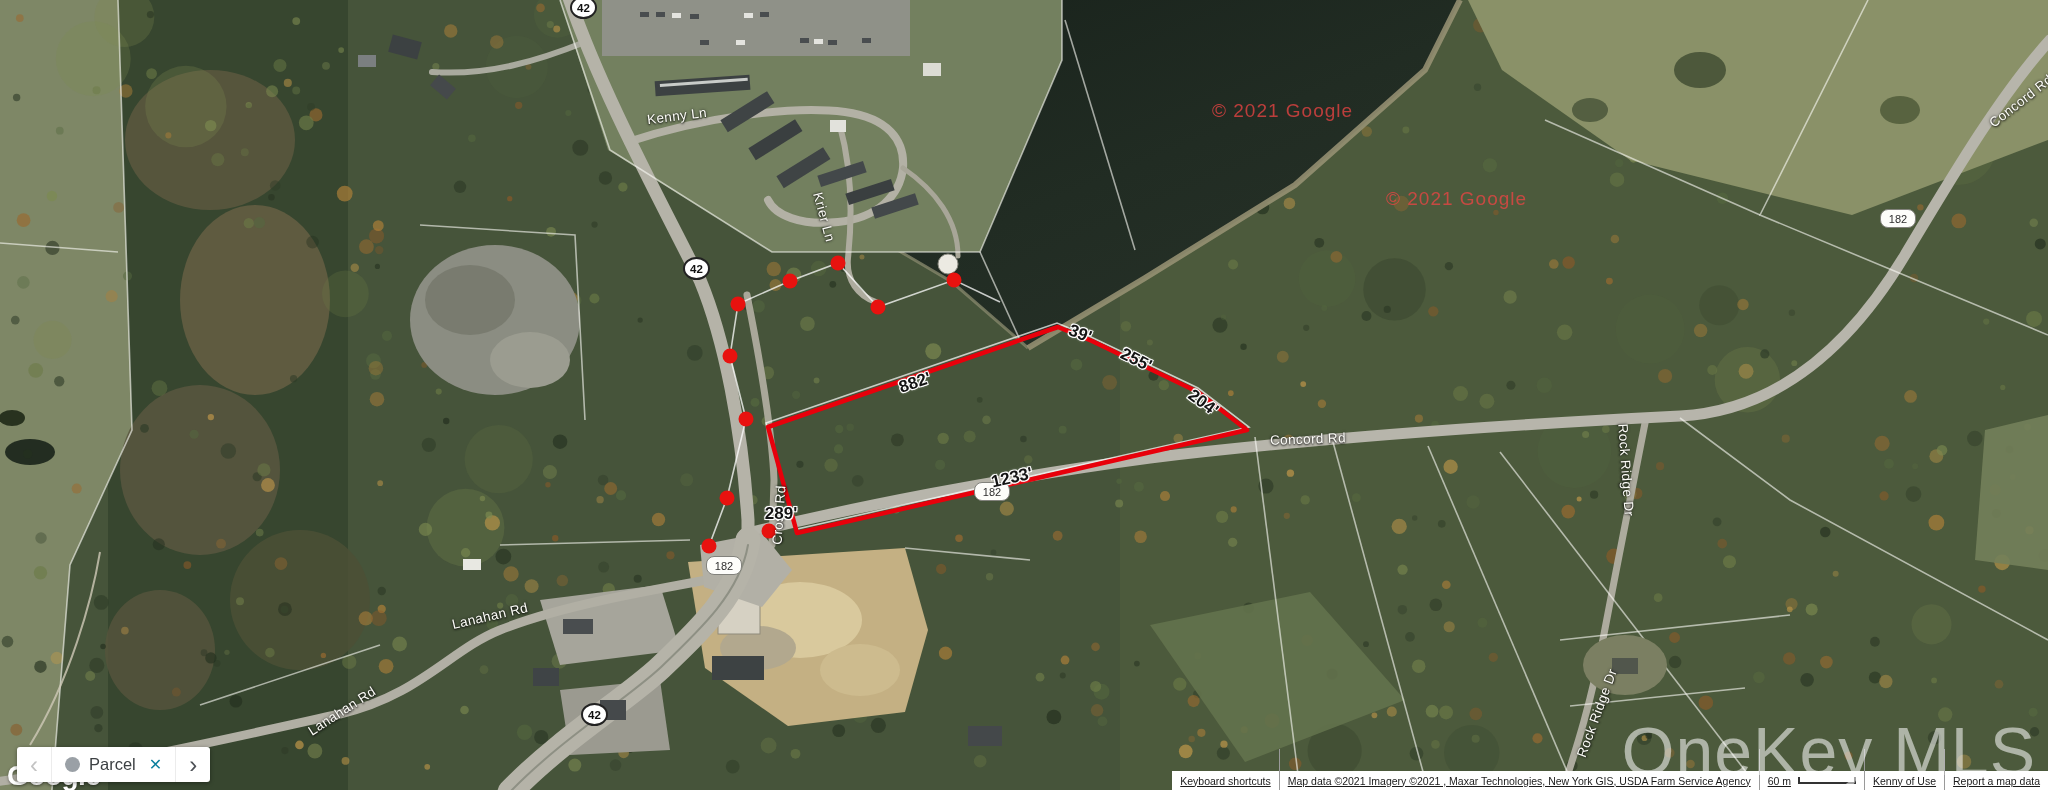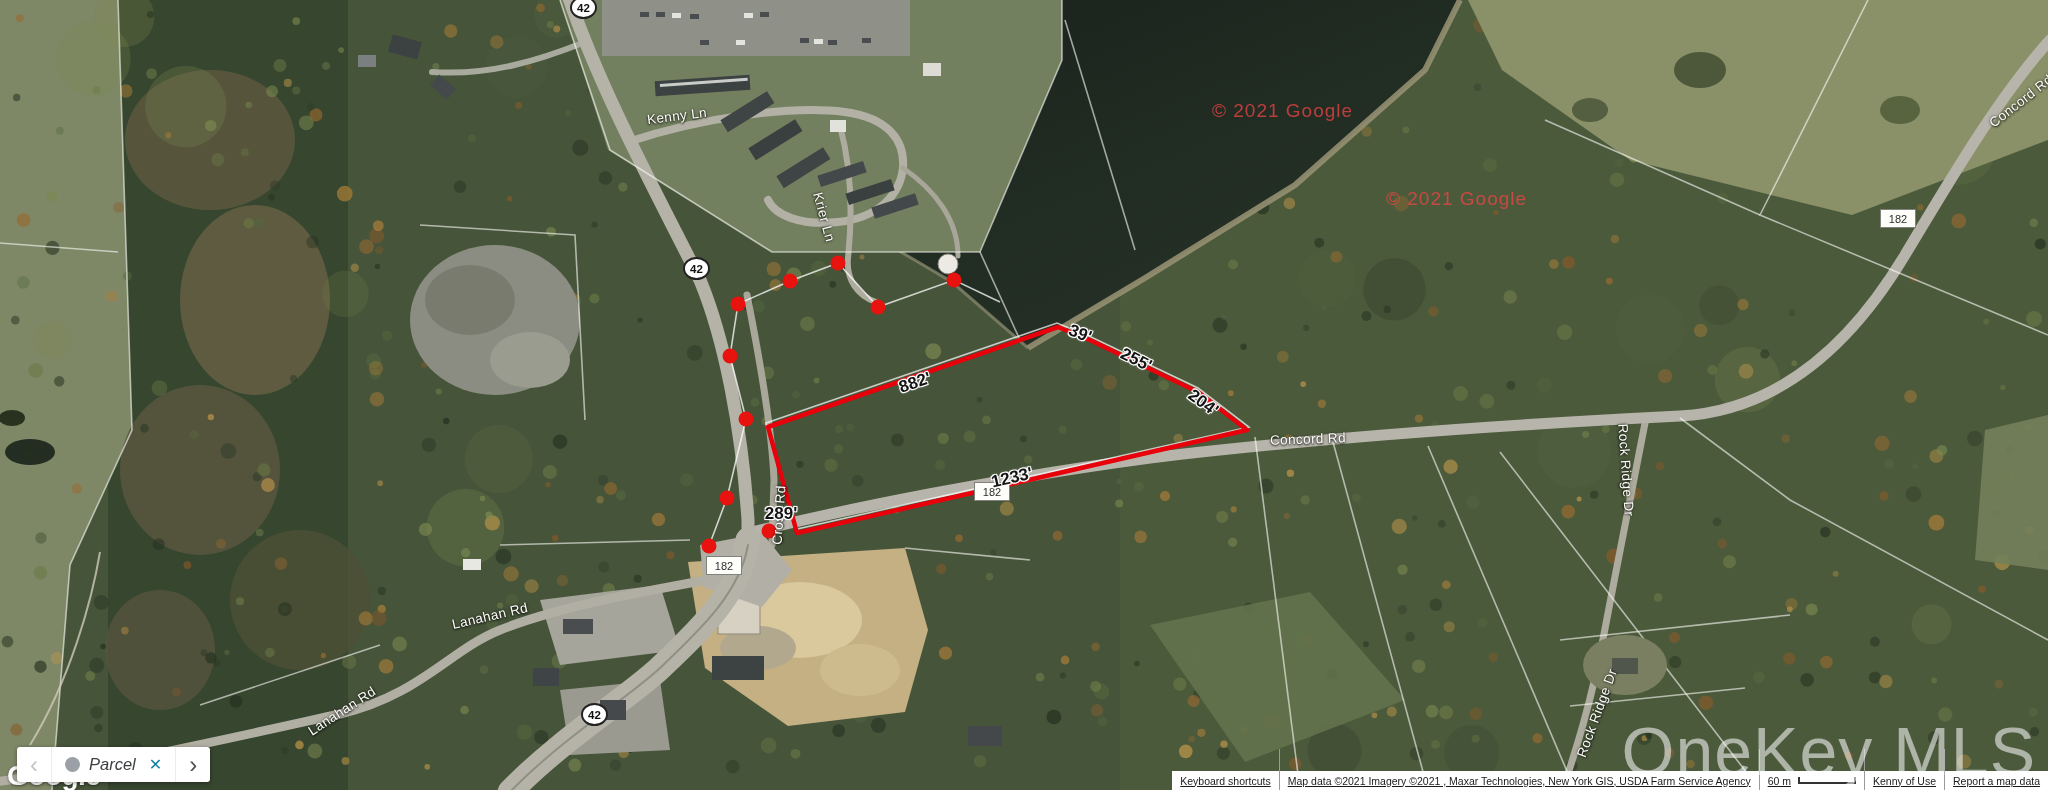--- a/index.html
+++ b/index.html
@@ -11,39 +11,39 @@
     white-space:nowrap;transform-origin:center;
     text-shadow:-1px -1px 0 #fff,1px -1px 0 #fff,-1px 1px 0 #fff,1px 1px 0 #fff,0 0 3px #fff;}
   
   .rlabel{position:absolute;z-index:10;font-size:13.5px;font-weight:400;color:#fdfdf8;
     letter-spacing:.4px;white-space:nowrap;transform-origin:center;
     text-shadow:0 1px 2px rgba(0,0,0,.85),0 0 3px rgba(30,30,30,.8);}
   
   .shield42{position:absolute;z-index:11;width:27px;height:23px;border-radius:50%;
     background:#fff;border:2px solid #222;box-sizing:border-box;display:flex;
     align-items:center;justify-content:center;font-size:11.5px;font-weight:700;color:#111;}
-  .shield182{position:absolute;z-index:11;width:36px;height:19px;border-radius:0;
+  .shield182{position:absolute;z-index:11;width:36px;height:19px;border-radius:8px;
     background:#fdfdfa;border:1px solid #82827c;box-sizing:border-box;display:flex;
     align-items:center;justify-content:center;font-size:11px;font-weight:400;color:#2e2e2e;}
   
   .lakewm{position:absolute;z-index:6;font-size:19px;color:#ef4444;opacity:.75;
     letter-spacing:1px;white-space:nowrap;}
   
   #google-logo{position:absolute;left:7px;top:760px;z-index:24;font-size:28px;font-weight:700;
     color:#fff;letter-spacing:-.5px;text-shadow:0 1px 3px rgba(0,0,0,.45);}
   
   #parcel-chip{position:absolute;left:17px;top:747px;height:35px;z-index:30;background:#fff;
     border-radius:3px;box-shadow:0 1px 4px rgba(0,0,0,.4);display:flex;align-items:stretch;}
   #parcel-chip .nav{width:34px;display:flex;align-items:center;justify-content:center;
     font-size:24px;line-height:1;cursor:pointer;}
   #chip-prev{color:#c3c3c3;border-right:1px solid #ececec;}
   #chip-next{color:#4d5156;border-left:1px solid #ececec;}
   #chip-main{display:flex;align-items:center;padding:0 13px;gap:9px;}
   #chip-dot{width:15px;height:15px;border-radius:50%;background:#9aa0a6;}
-  #chip-label{font-size:16.5px;color:#3c4043;font-style:italic;}
+  #chip-label{font-size:16.5px;color:#3c4043;}
   #chip-close{font-size:16px;font-weight:700;color:#0c7f9e;margin-left:4px;cursor:pointer;}
   
   #mls-watermark{position:absolute;right:12px;bottom:0px;z-index:40;font-size:68px;font-weight:500;
     color:rgba(255,255,255,.55);letter-spacing:1px;pointer-events:none;white-space:nowrap;}
   
   #attrib{position:absolute;right:0;bottom:0;height:19px;z-index:35;display:flex;
     align-items:center;background:#fff;font-size:10.5px;color:#1b1b1b;}
   #attrib .box{height:36px;display:flex;align-items:center;padding:14px 8px;border-left:1px solid #9a9a9a;text-decoration:underline;}
   #attrib .box:first-child{border-left:none;}
   #attrib a{color:#1b1b1b;text-decoration:none;}

